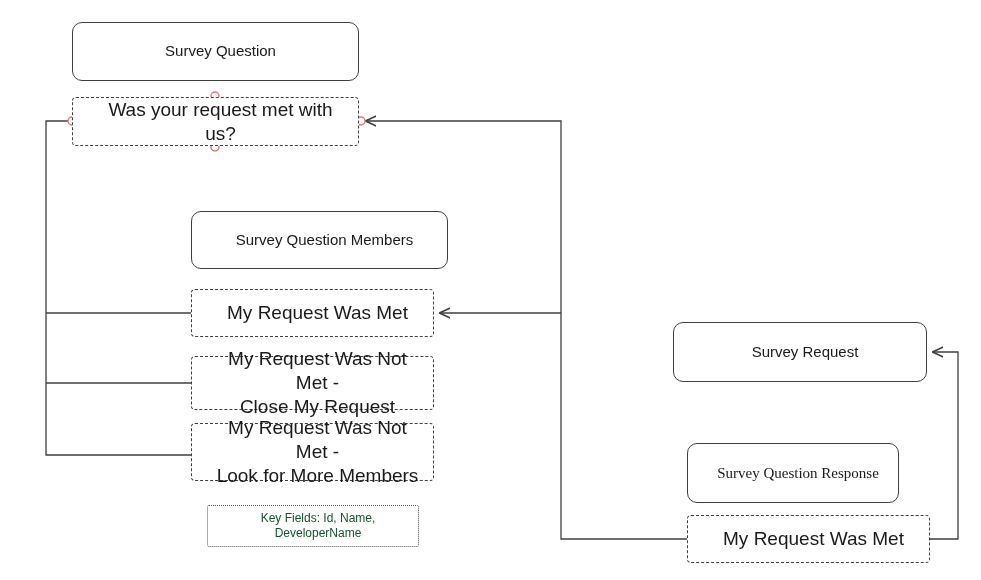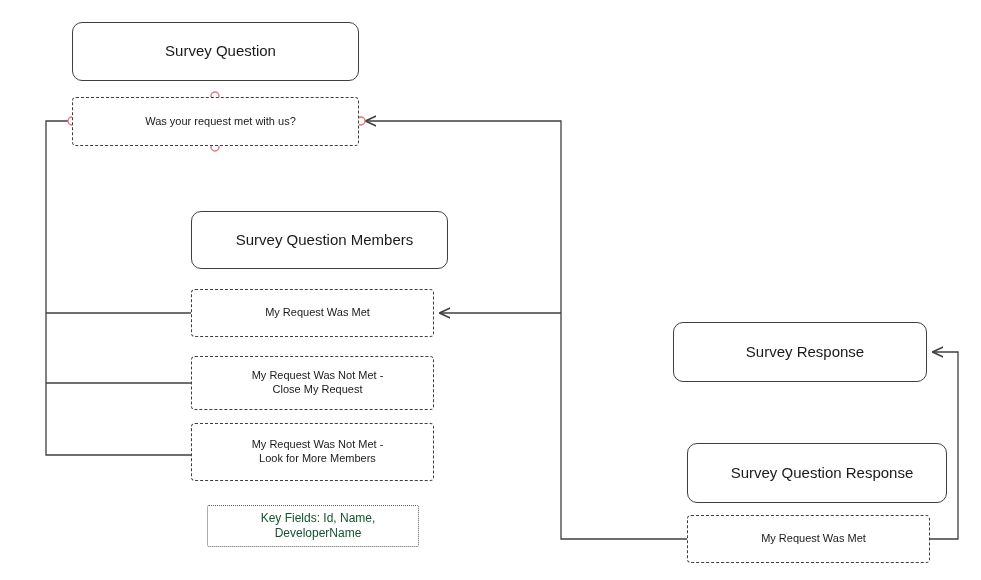--- a/index.html
+++ b/index.html
@@ -30,21 +30,21 @@
     padding-left: 10px;
   }
   .solid {
     border: 1.6px solid #3f3f3f;
     border-radius: 10px;
     font-size: 15px;
   }
   .dashed {
     border: 1.8px dashed #3f3f3f;
     border-radius: 4px;
-    font-size: 11px;
+    font-size: 19px;
   }
   .dotted {
     border: 1.5px dotted #5a5a5a;
     border-radius: 2px;
     font-size: 12px;
     color: #14532d;
   }
   .node span {
     display: block;
     padding: 0 8px;
@@ -122,24 +122,24 @@
     <span>My Request Was Not Met -
 Look for More Members</span>
   </div>
 
   <div class="node dotted" style="left:207px; top:505px; width:212px; height:42px;">
     <span>Key Fields: Id, Name,
 DeveloperName</span>
   </div>
 
   <div class="node solid" style="left:673px; top:322px; width:254px; height:60px;">
-    <span>Survey Response</span>
+    <span>Survey Request</span>
   </div>
 
-  <div class="node solid" style="left:687px; top:443px; width:260px; height:60px;">
+  <div class="node solid" style="left:687px; top:443px; width:212px; height:60px;font-family:Liberation Serif, serif;">
     <span>Survey Question Response</span>
   </div>
 
   <div class="node dashed" style="left:687px; top:515px; width:243px; height:48px;">
     <span>My Request Was Met</span>
   </div>
 
 </div>
 
 </body></html>

